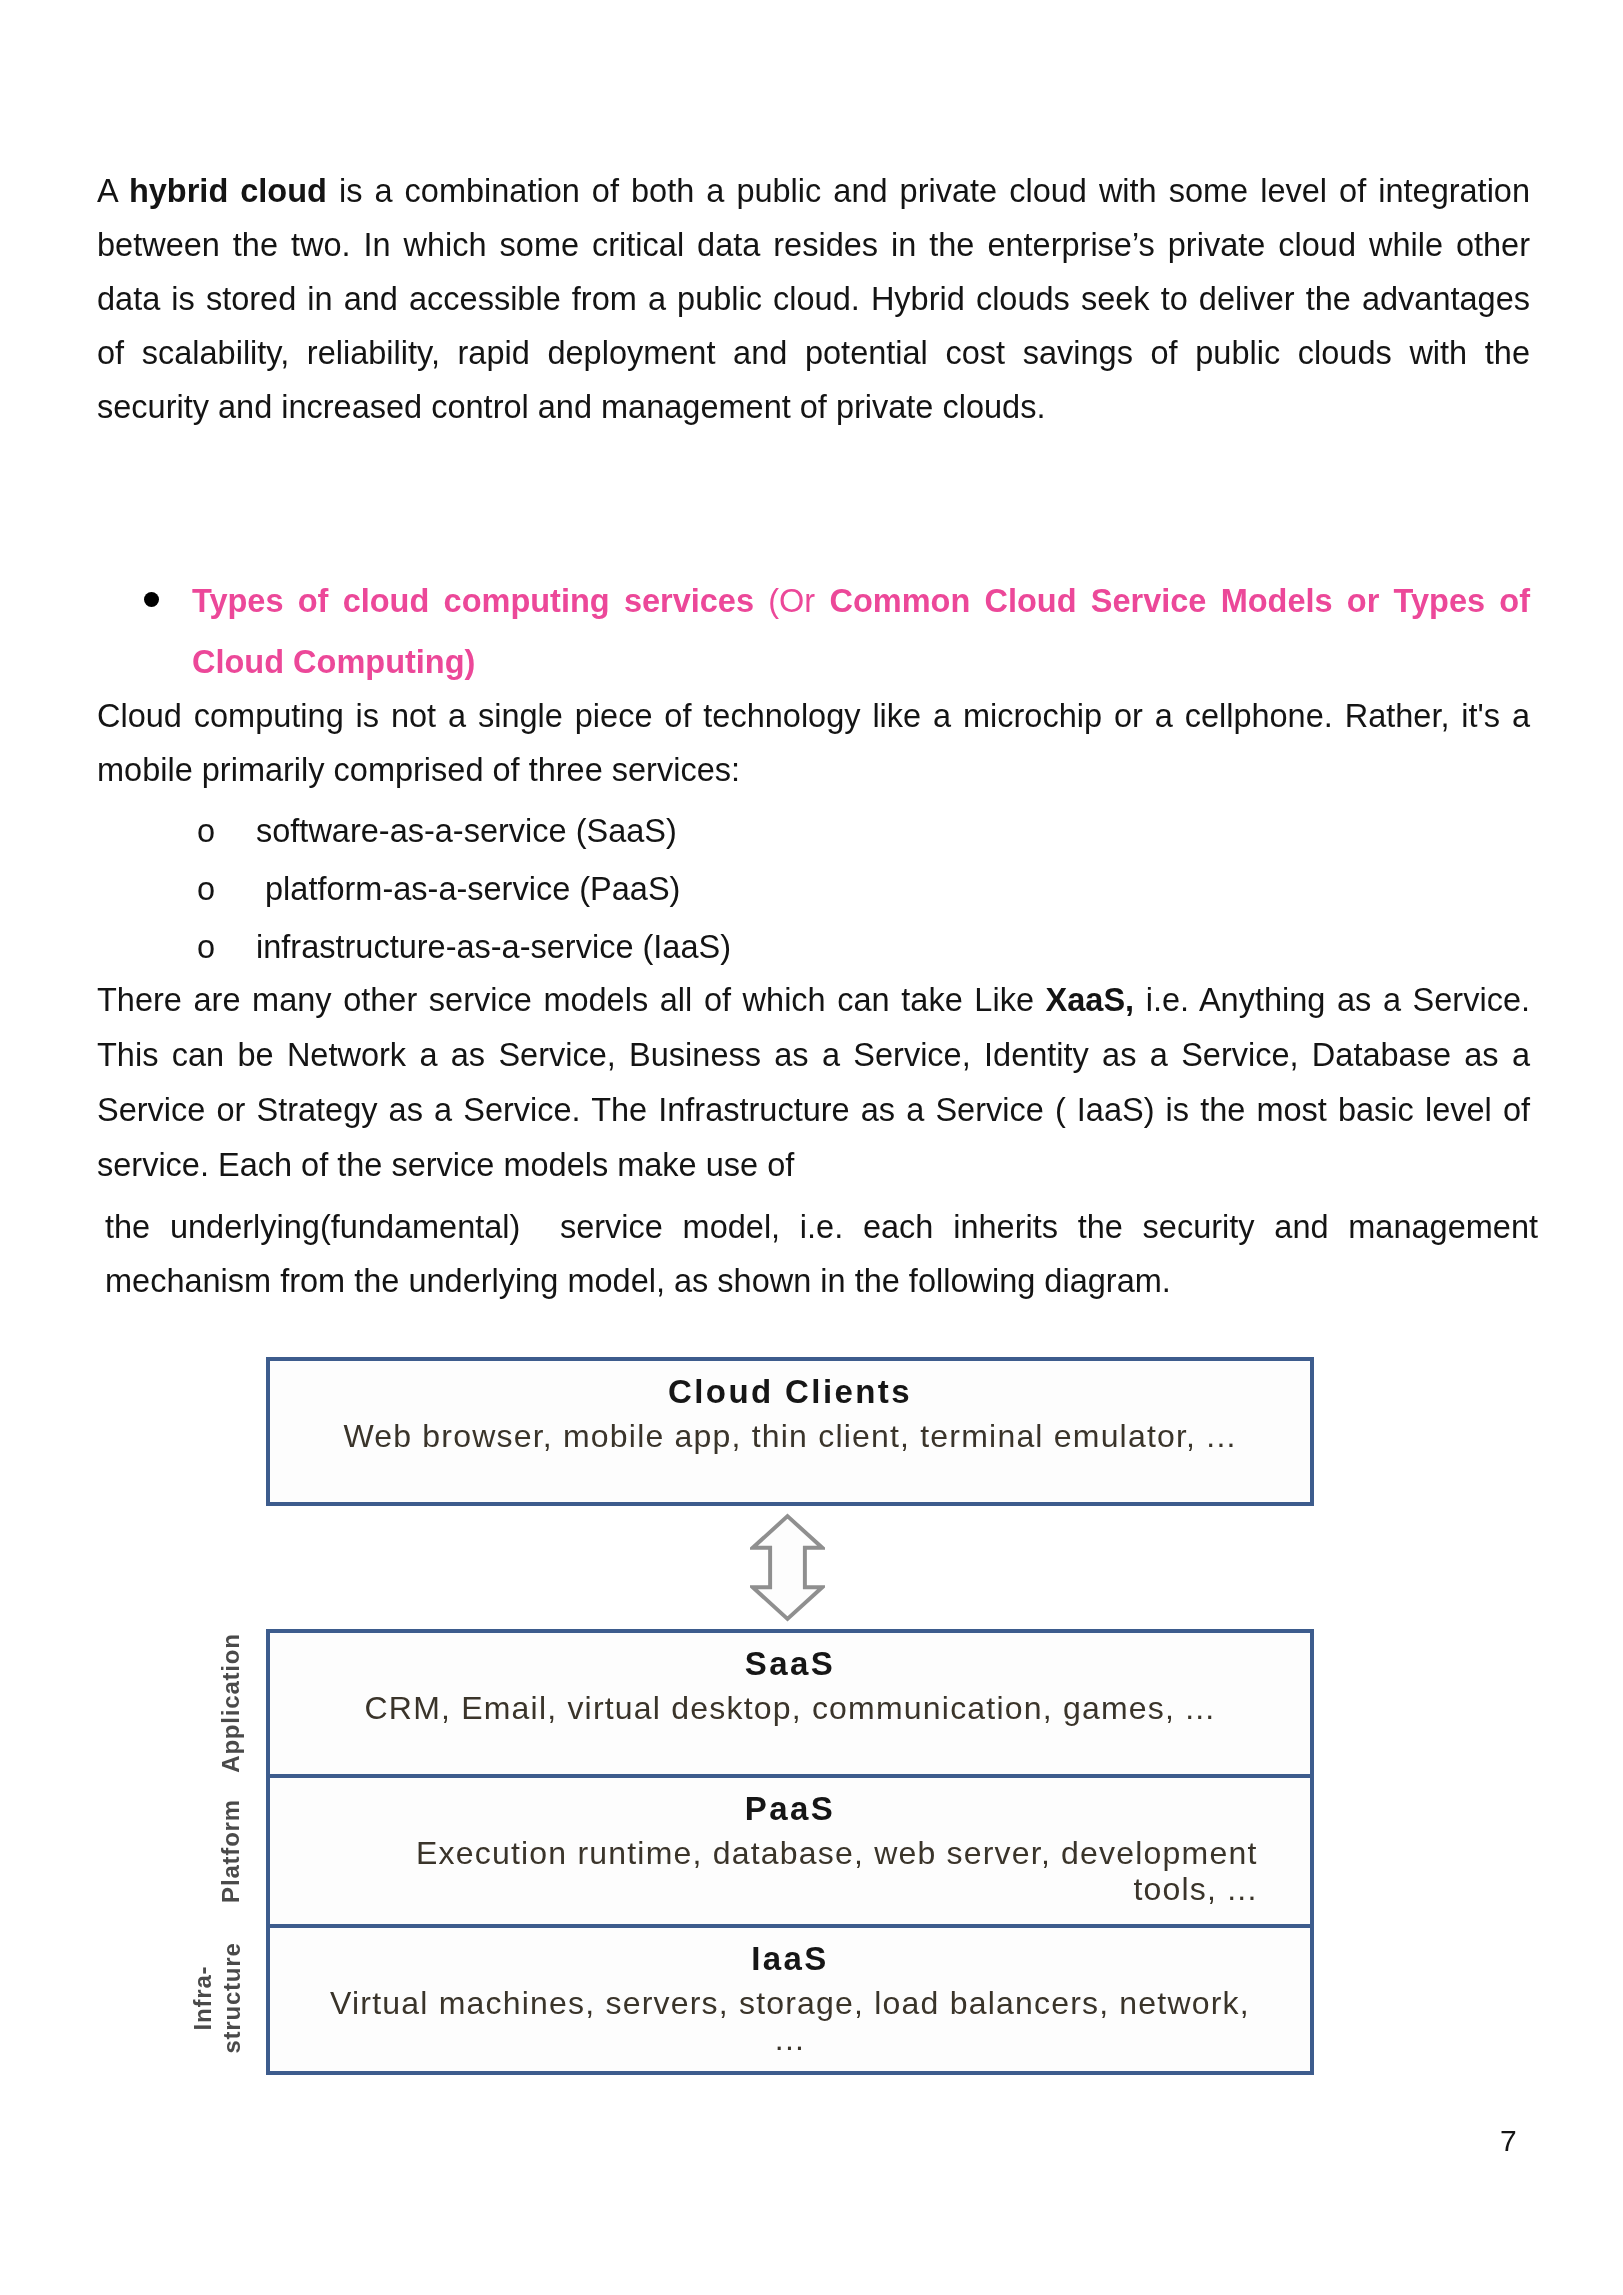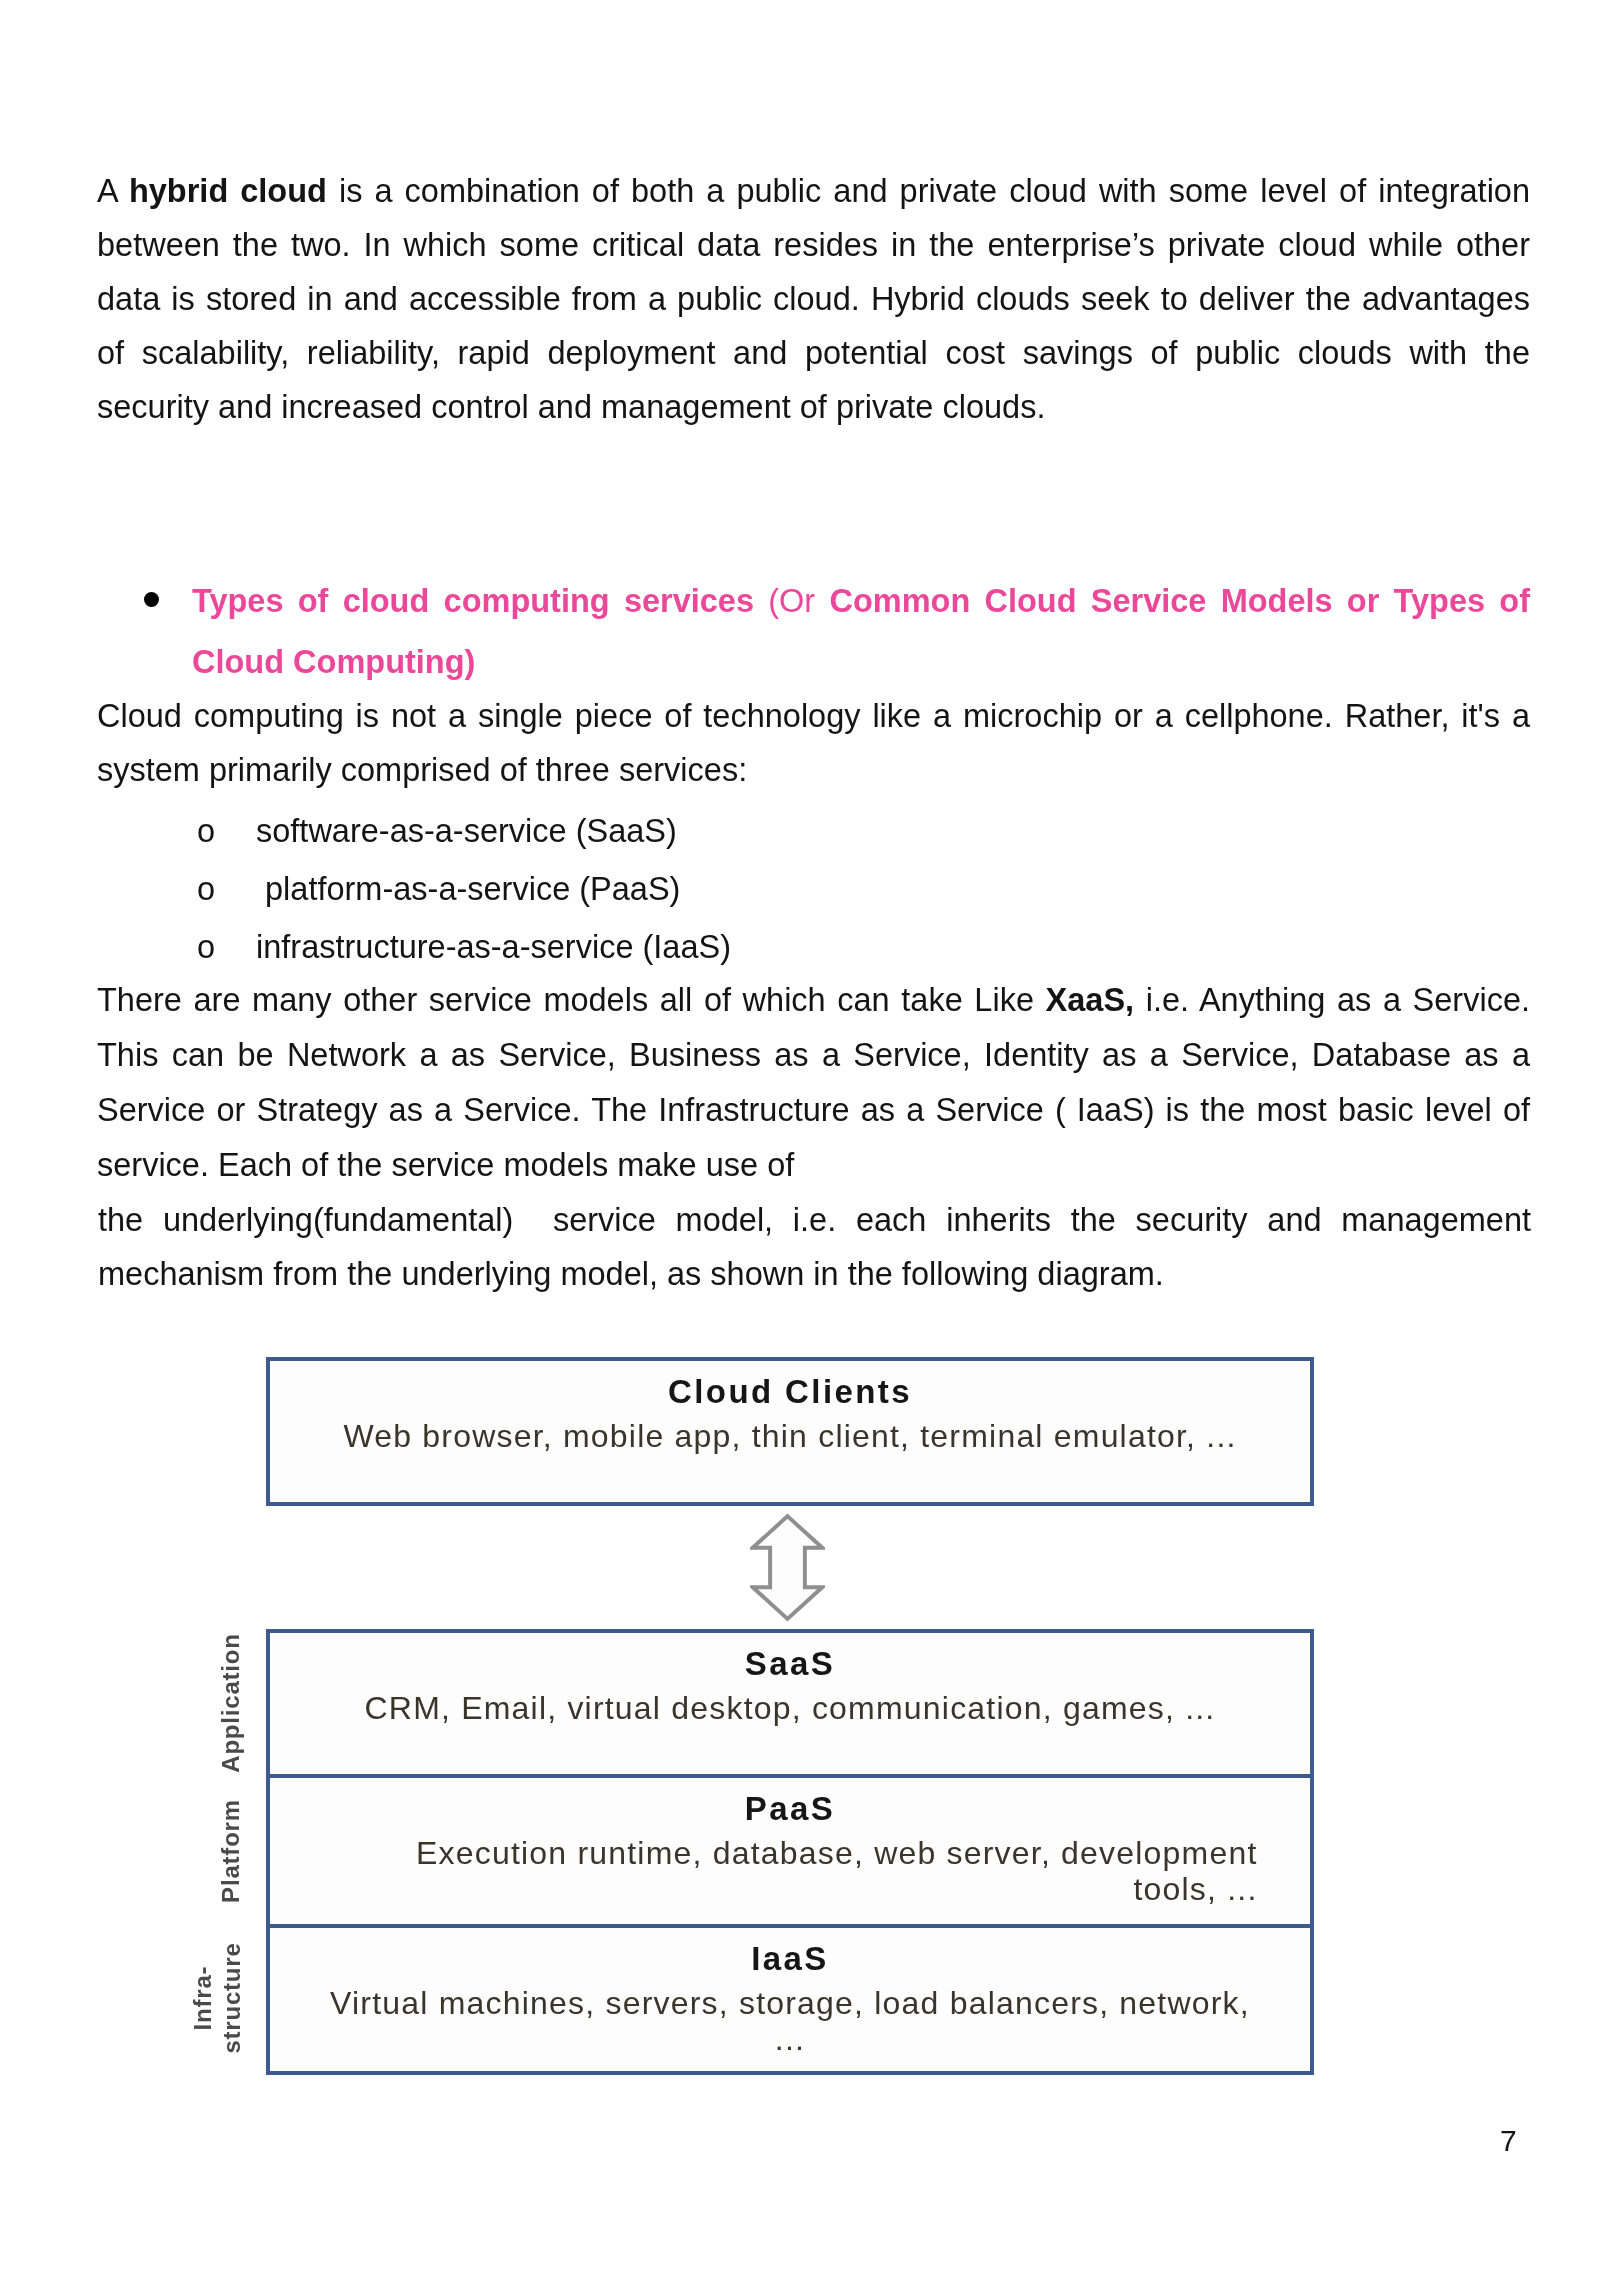--- a/index.html
+++ b/index.html
@@ -67,35 +67,35 @@
 
 <div class="page">
 
   <p class="bodytext" style="top:164px;margin:0;"><span>A </span><span class="b">hybrid cloud</span><span> is a combination of both a public and private cloud with some level of integration between the two. In which some critical data resides in the enterprise’s private cloud while other data is stored in and accessible from a public cloud. Hybrid clouds seek to deliver the advantages of scalability, reliability, rapid deployment and potential cost savings of public clouds with the security and increased control and management of private clouds.</span></p>
 
 
   <div class="heading" style="top:571px;">
     <span class="bullet-dot"></span><span>Types of cloud computing services</span><span class="normal"> (Or </span><span>Common Cloud Service Models or Types of Cloud Computing)</span>
   </div>
 
-  <p class="bodytext" style="top:689px;margin:0;">Cloud computing is not a single piece of technology like a microchip or a cellphone. Rather, it's a system primarily comprised of three services:</p>
+  <p class="bodytext" style="top:689px;margin:0;">Cloud computing is not a single piece of technology like a microchip or a cellphone. Rather, it's a mobile primarily comprised of three services:</p>
 
   <div class="listrow" style="top:804px;">
     <span class="marker">o</span><span class="itemtext">software-as-a-service (SaaS)</span>
   </div>
   <div class="listrow" style="top:862px;">
     <span class="marker">o</span><span class="itemtext"> platform-as-a-service (PaaS)</span>
   </div>
   <div class="listrow" style="top:920px;">
     <span class="marker">o</span><span class="itemtext">infrastructure-as-a-service (IaaS)</span>
   </div>
 
   <p class="bodytext" style="top:973px;margin:0;line-height:55px;"><span>There are many other service models all of which can take Like </span><span class="b">XaaS,</span><span> i.e. Anything as a Service. This can be Network a as Service, Business as a Service, Identity as a Service, Database as a Service or Strategy as a Service. The Infrastructure as a Service ( IaaS) is the most basic level of service. Each of the service models make use of</span></p>
 
-  <p class="bodytext prewrap" style="top:1192px;margin:1px;">the underlying(fundamental)  service model, i.e. each inherits the security and management mechanism from the underlying model, as shown in the following diagram.</p>
+  <p class="bodytext prewrap" style="top:1192px;margin:8px;">the underlying(fundamental)  service model, i.e. each inherits the security and management mechanism from the underlying model, as shown in the following diagram.</p>
 
   <div class="dbox" style="top:1357px;height:149px;">
     <div class="dtitle">Cloud Clients</div>
     <div class="dsub">Web browser, mobile app, thin client, terminal emulator, ...</div>
   </div>
 
   <svg class="arrow" width="75" height="109" viewBox="0 0 94 138">
     <path d="M47 4 L91 44 L69 44 L69 94 L91 94 L47 134 L3 94 L25 94 L25 44 L3 44 Z" fill="#fdfdfd" stroke="#8f8f8f" stroke-width="5" stroke-linejoin="miter"></path>
   </svg>
 

